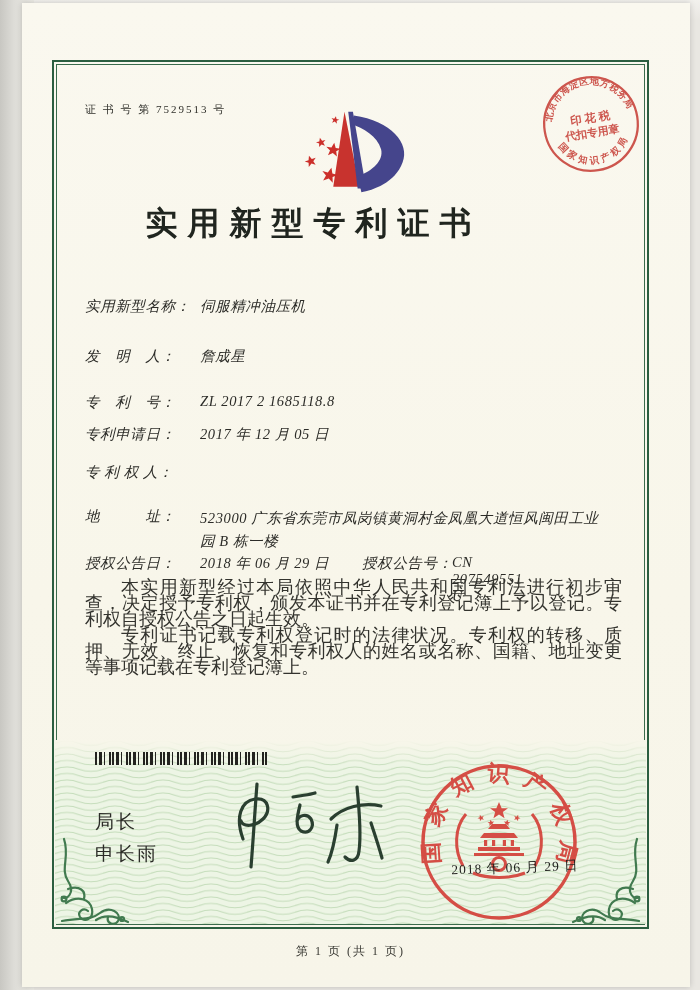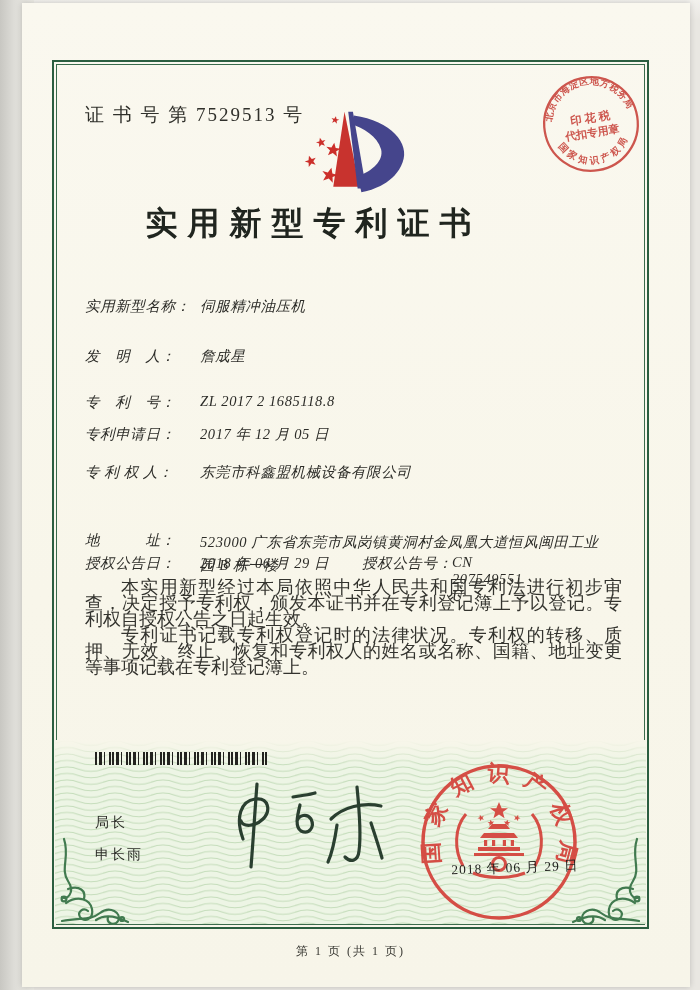--- a/index.html
+++ b/index.html
@@ -13,21 +13,21 @@
   .photo{ position:absolute; inset:0; background:linear-gradient(180deg,#f2f1ed 0,#e9e7e2 20px); }
   .spine{ position:absolute; left:0; top:0; width:34px; height:100%;
     background:linear-gradient(90deg,#c8c7c2 0,#dddcd7 40%,#ecebe5 100%); }
   .page{ position:absolute; left:22px; top:3px; right:10px; bottom:3px;
     background:linear-gradient(180deg,#faf8ef 0,#f8f6ea 60%,#f7f5e9 100%);
     box-shadow:0 0 6px rgba(0,0,0,.18); }
   .frame{ position:absolute; left:30px; top:57px; width:597px; height:869px;
     border:2px solid #2b5e40; }
   .frame::after{ content:""; position:absolute; inset:2px; border:1px solid #3a6b4c; }
 
-  .cert-no{ position:absolute; left:63px; top:99px; font-size:19px; letter-spacing:2px; color:#30302b; }
+  .cert-no{ position:absolute; left:63px; top:99px; font-size:11px; letter-spacing:2px; color:#30302b; }
   .title{ position:absolute; left:30px; top:199px; width:513px; text-align:center;
     font-size:32px; font-weight:600; letter-spacing:10px; text-indent:10px; color:#20251f; }
 
   .frow{ position:absolute; left:63px; right:45px; font-size:14.5px; letter-spacing:.6px; color:#2c2c28;font-style:italic; }
   .flabel{ display:inline-block; }
   .fvalue{ position:absolute; left:115px; top:0; }
   .fvalue.wrap{ width:405px; line-height:23px; }
   .grant-no-pair{ position:absolute; left:277px; top:0; }
   .grant-no-pair .fvalue{ left:90px; }
 
@@ -43,22 +43,22 @@
   .fl-right{ left:523px; top:834px; transform:scaleX(-1); }
 
   .barcode{ position:absolute; left:73px; top:749px; width:172px; height:13px;
     background:repeating-linear-gradient(90deg,
       #23231f 0 2px, transparent 2px 4px,
       #23231f 4px 7px, transparent 7px 9px,
       #23231f 9px 10px, transparent 10px 14px,
       #23231f 14px 16px, transparent 16px 17px); }
 
   .signer{ position:absolute; left:73px; top:803px;
-    font-family:Liberation Sans, sans-serif;
-    font-size:14px; letter-spacing:2px; color:#2b2b27; line-height:32px; }
+    font-family:Liberation Serif, serif;
+    font-size:19px; letter-spacing:2px; color:#2b2b27; line-height:32px; }
   .signature-svg{ position:absolute; left:183px; top:776px; width:195px; height:92px; }
 
   .seal-svg{ position:absolute; left:391px; top:753px; width:172px; height:172px; opacity:.93; }
   .seal-date{ position:absolute; left:413px; top:856px; width:160px; text-align:center;
     font-size:13.5px; letter-spacing:1px; color:#1e1e1c; transform:rotate(-2deg); }
 
   .tax-stamp{ position:absolute; left:517px; top:69px; width:104px; height:104px;
     transform:rotate(-9deg); opacity:.88; }
 
   .logo{ position:absolute; left:255px; top:98px; width:150px; height:100px; }
@@ -156,23 +156,22 @@
     <div class="frow" style="top:390px">
       <span class="flabel">专　利　号：</span>
       <span class="fvalue">ZL 2017 2 1685118.8</span>
     </div>
     <div class="frow" style="top:422px">
       <span class="flabel">专利申请日：</span>
       <span class="fvalue">2017 年 12 月 05 日</span>
     </div>
     <div class="frow" style="top:460px">
       <span class="flabel">专 利 权 人：</span>
-      <span class="fvalue">东莞市科鑫盟机械设备有限公司</span>
-    </div>
-    <div class="frow" style="top:528px">
+    </div>
+    <div class="frow" style="top:504px">
       <span class="flabel">地　　　址：</span>
       <span class="fvalue wrap">523000 广东省东莞市凤岗镇黄洞村金凤凰大道恒风闽田工业园 B 栋一楼</span>
     </div>
     <div class="frow" style="top:551px">
       <span class="flabel">授权公告日：</span>
       <span class="fvalue">2018 年 06 月 29 日</span>
       <span class="grant-no-pair">
         <span class="flabel">授权公告号：</span>
         <span class="fvalue">CN 207549551 U</span>
       </span>

